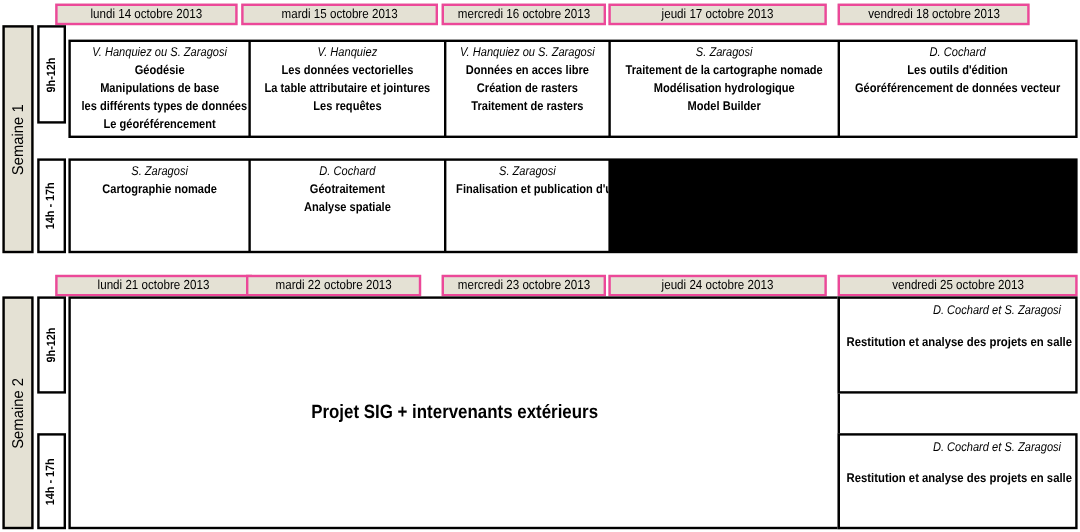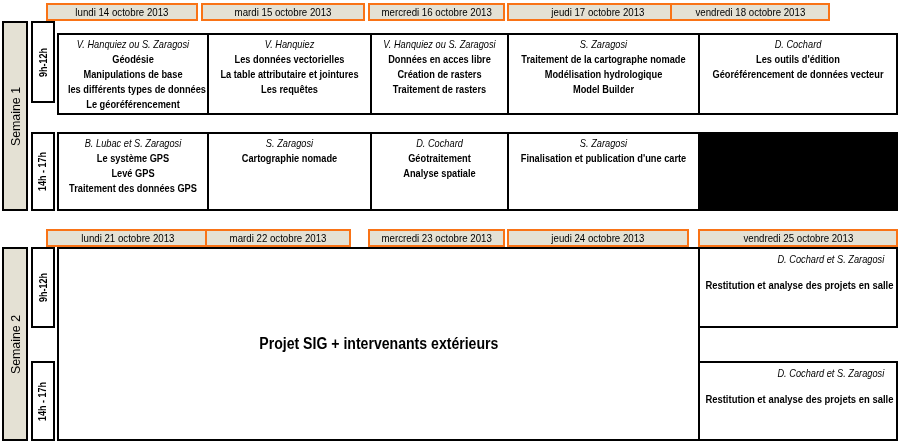--- a/index.html
+++ b/index.html
@@ -3,21 +3,21 @@
 <meta charset="utf-8">
 <style>
   html,body{margin:0;padding:0;background:#ffffff;}
   .canvas{
     position:relative;width:900px;height:443px;background:#ffffff;
     font-family:"Liberation Sans","DejaVu Sans",sans-serif;color:#000;
     overflow:hidden;
   }
   .box{position:absolute;box-sizing:border-box;border:2px solid #000;background:#fff;}
   .hdr{
-    position:absolute;box-sizing:border-box;border:2px solid #f97316;
+    position:absolute;box-sizing:border-box;border:2px solid #ec4899;
     height:18px;background:#e4e1d4;
     display:flex;align-items:center;justify-content:center;
     font-size:11px;
   }
   .wk{background:#e4e1d4;display:flex;align-items:center;justify-content:center;overflow:visible;}
   .wk span{transform:rotate(-90deg) scaleX(0.95);white-space:nowrap;font-size:13px;}
   .time{display:flex;align-items:center;justify-content:center;overflow:visible;}
   .time span{transform:rotate(-90deg) scaleX(0.9);white-space:nowrap;font-size:10px;font-weight:bold;}
   .row{
     position:absolute;left:57px;width:841px;box-sizing:border-box;
@@ -47,21 +47,21 @@
     </div>
     <div class="hdr" style="left:201px;top:3px;width:164px">
       <span class="line">mardi 15 octobre 2013</span>
     </div>
     <div class="hdr" style="left:368px;top:3px;width:137px">
       <span class="line">mercredi 16 octobre 2013</span>
     </div>
     <div class="hdr" style="left:507px;top:3px;width:182px">
       <span class="line">jeudi 17 octobre 2013</span>
     </div>
-    <div class="hdr" style="left:670px;top:3px;width:160px">
+    <div class="hdr" style="left:698px;top:3px;width:160px">
       <span class="line">vendredi 18 octobre 2013</span>
     </div>
 
     
     <div class="box wk" style="left:2px;top:21px;width:26px;height:190px">
       <span>Semaine 1</span>
     </div>
     <div class="box time" style="left:31px;top:21px;width:24px;height:82px">
       <span>9h-12h</span>
     </div>
@@ -98,26 +98,20 @@
       </div>
       <div class="cell">
         <div class="line instr">D. Cochard</div>
         <div class="line topic">Les outils d'édition</div>
         <div class="line topic">Géoréférencement de données vecteur</div>
       </div>
     </div>
 
     
     <div class="row" style="top:132px;height:79px">
-      <div class="cell">
-        <div class="line instr">B. Lubac et S. Zaragosi</div>
-        <div class="line topic">Le système GPS</div>
-        <div class="line topic">Levé GPS</div>
-        <div class="line topic">Traitement des données GPS</div>
-      </div>
       <div class="cell">
         <div class="line instr">S. Zaragosi</div>
         <div class="line topic">Cartographie nomade</div>
       </div>
       <div class="cell">
         <div class="line instr">D. Cochard</div>
         <div class="line topic">Géotraitement</div>
         <div class="line topic">Analyse spatiale</div>
       </div>
       <div class="cell">

